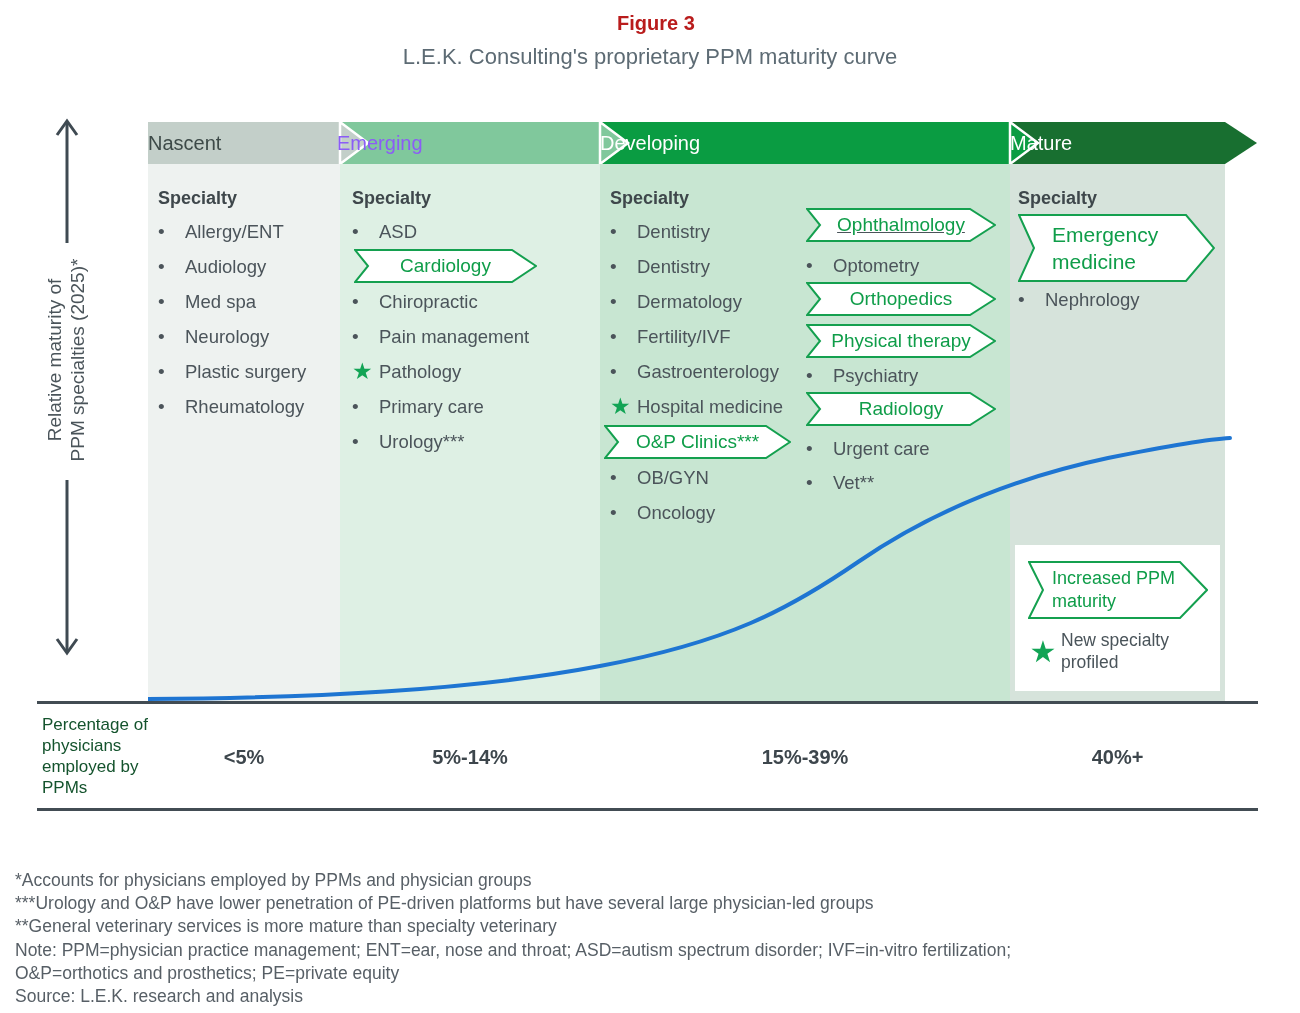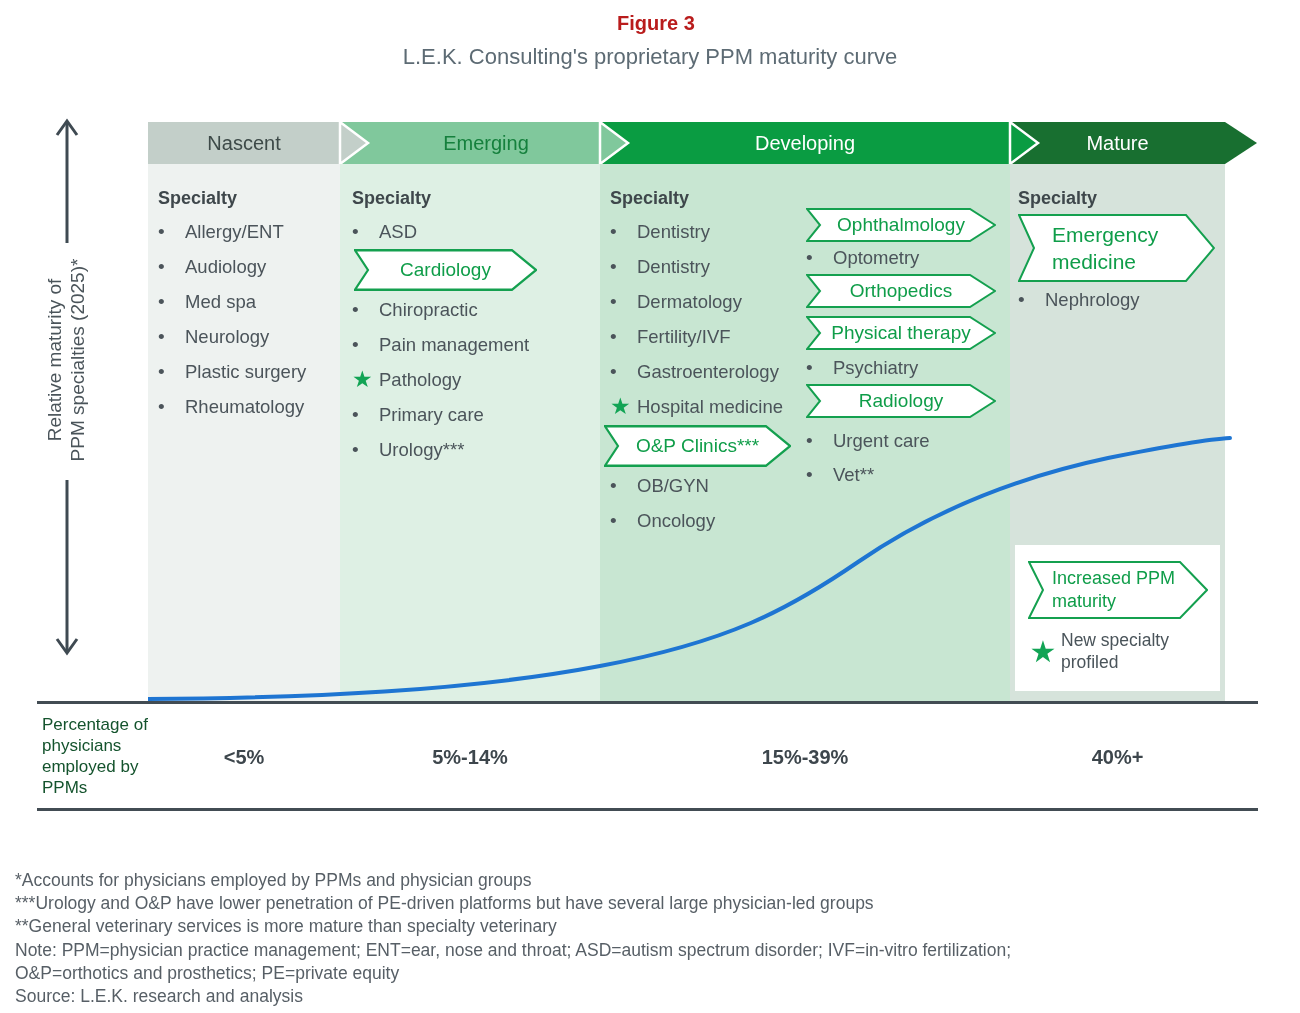--- a/index.html
+++ b/index.html
@@ -12,23 +12,23 @@
   .fig-title{position:absolute;left:0;right:0;top:44px;text-align:center;
              font-size:22px;color:#5d6b74;}
 
   
   .yaxis-svg{position:absolute;left:52px;top:118px;}
   .y-label{position:absolute;left:-74px;top:337px;width:280px;height:46px;
            transform:rotate(-90deg);text-align:center;font-size:19px;line-height:23px;color:#4a545a;}
 
   
   .band-svg{position:absolute;left:148px;top:121px;}
-  .stage-label{position:absolute;top:121px;height:44px;line-height:44px;text-align:center;font-size:20px;}
+  .stage-label{position:absolute;top:121px;height:44px;line-height:44px;text-align:left;font-size:20px;}
   .stage-0{left:148px;width:192px;color:#3d4a48;}
-  .stage-1{left:356px;width:260px;color:#15803d;}
+  .stage-1{left:337px;width:260px;color:#8b5cf6;}
   .stage-2{left:600px;width:410px;color:#ffffff;}
   .stage-3{left:1010px;width:215px;color:#ffffff;}
 
   
   .col{position:absolute;top:164px;height:537px;}
   .col-0{left:148px;width:192px;background:#eef2f0;}
   .col-1{left:340px;width:260px;background:#def0e4;}
   .col-2{left:600px;width:410px;background:#c8e6d2;}
   .col-3{left:1010px;width:215px;background:#d6e3db;}
 
@@ -48,21 +48,21 @@
   .mk{width:27px;flex:0 0 27px;font-size:19px;color:#4b545a;}
   .mk.star{color:#12a455;font-size:23px;}
   .lbl{font-size:18.5px;color:#4b545a;white-space:nowrap;}
 
   
   .arrow{position:relative;}
   .arrow svg{position:absolute;left:0;top:0;width:100%;height:100%;}
   .arrow polygon{fill:#ffffff;stroke:#14a04f;stroke-width:2;}
   .arrow .arrow-lbl{position:relative;display:flex;align-items:center;justify-content:center;
                     height:100%;font-size:19px;color:#0f9d49;white-space:nowrap;}
-  .arrow.sm{width:183px;height:42px;}
+  .arrow.sm{width:183px;height:34px;}
   .arrow.rt{width:190px;height:34px;}
   .arrow.lg{width:197px;height:68px;}
   .arrow.lg .arrow-lbl{justify-content:flex-start;padding-left:34px;font-size:21px;line-height:27px;}
   .arrow.md{width:180px;height:58px;}
   .arrow.md .arrow-lbl{justify-content:flex-start;padding-left:24px;font-size:18px;line-height:23px;}
   .arrow.md polygon{fill:none;}
 
   
   .legend{position:absolute;left:1015px;top:545px;width:205px;height:146px;background:#ffffff;}
   .legend .arrow{margin:16px 0 0 13px;}
@@ -224,21 +224,21 @@
         <span class="mk">•</span>
         <span class="lbl">OB/GYN</span>
       </div>
     <div class="li">
         <span class="mk">•</span>
         <span class="lbl">Oncology</span>
       </div>
   </div>
 
   <div class="col-content cc-2R">
-    <div class="arrow rt" style="margin-bottom:0;">
+    <div class="arrow rt" style="margin-bottom:8px;text-decoration:underline;">
       <svg viewBox="0 0 190 34" preserveAspectRatio="none">
           <polygon points="1,1 164,1 189,17 164,33 1,33 14,17"></polygon>
         </svg>
       <span class="arrow-lbl">Ophthalmology</span>
     </div>
     <div class="li h32">
         <span class="mk">•</span>
         <span class="lbl">Optometry</span>
       </div>
     <div class="arrow rt" style="margin-bottom:8px;">

